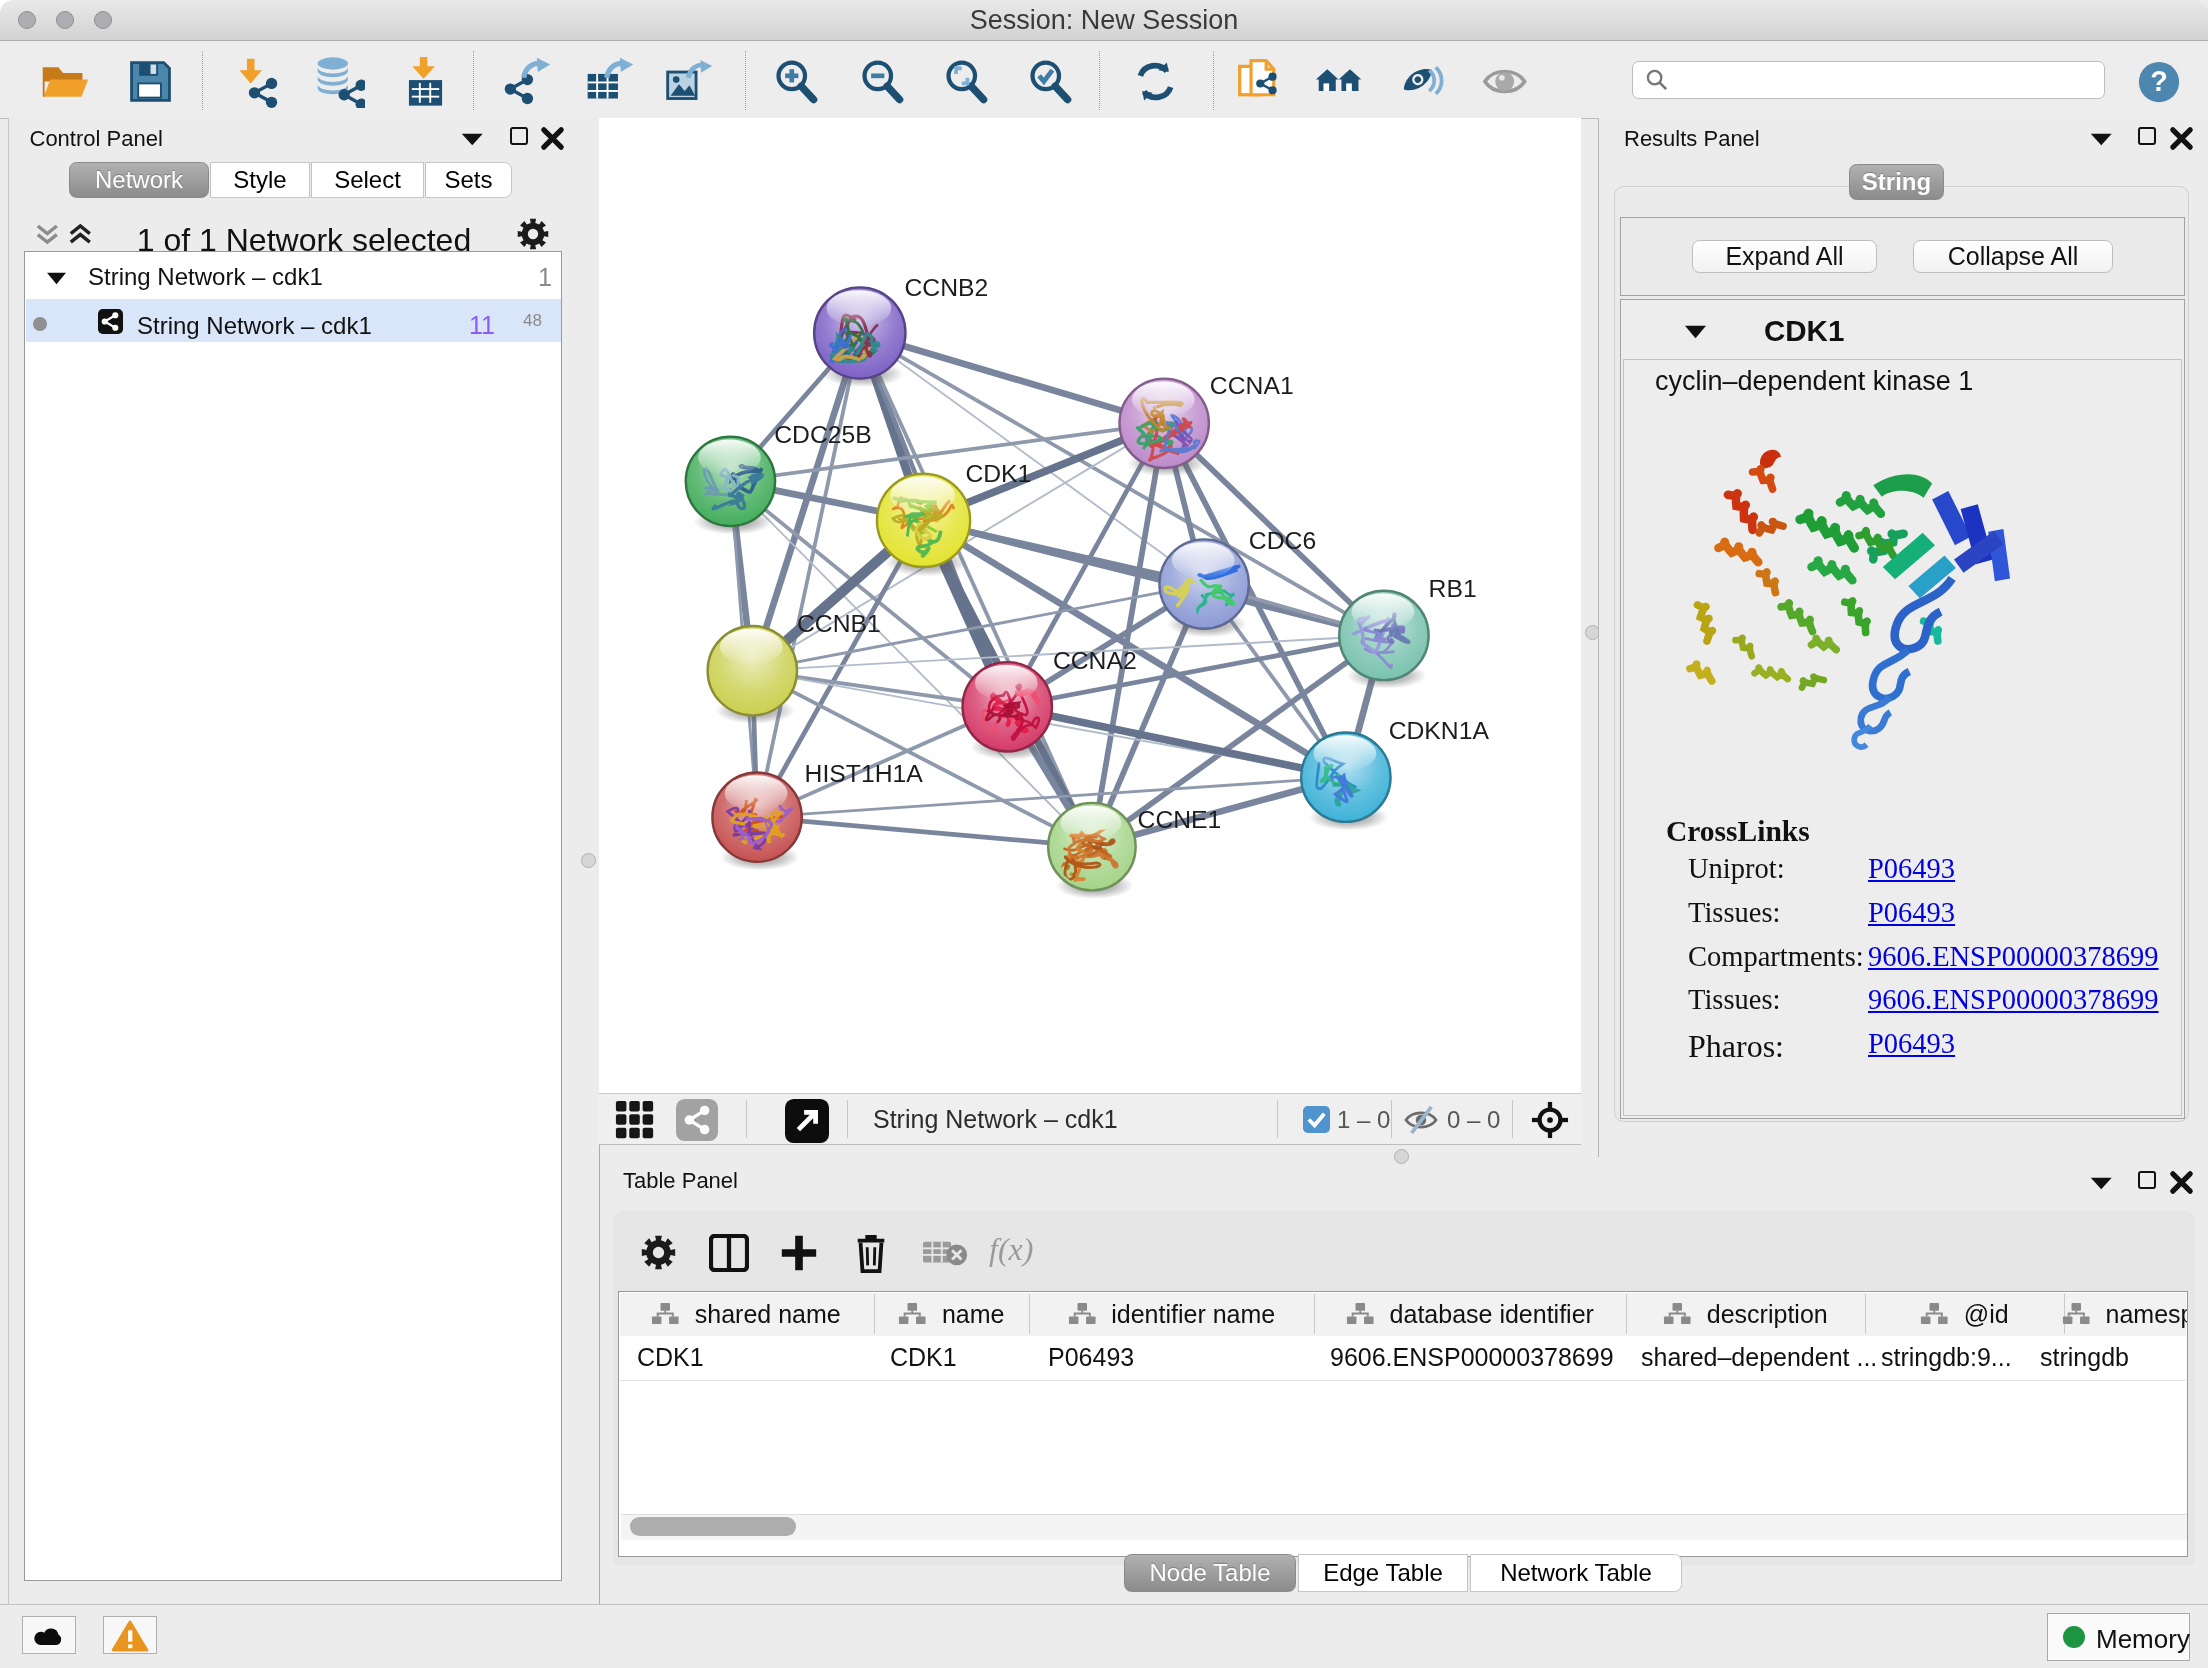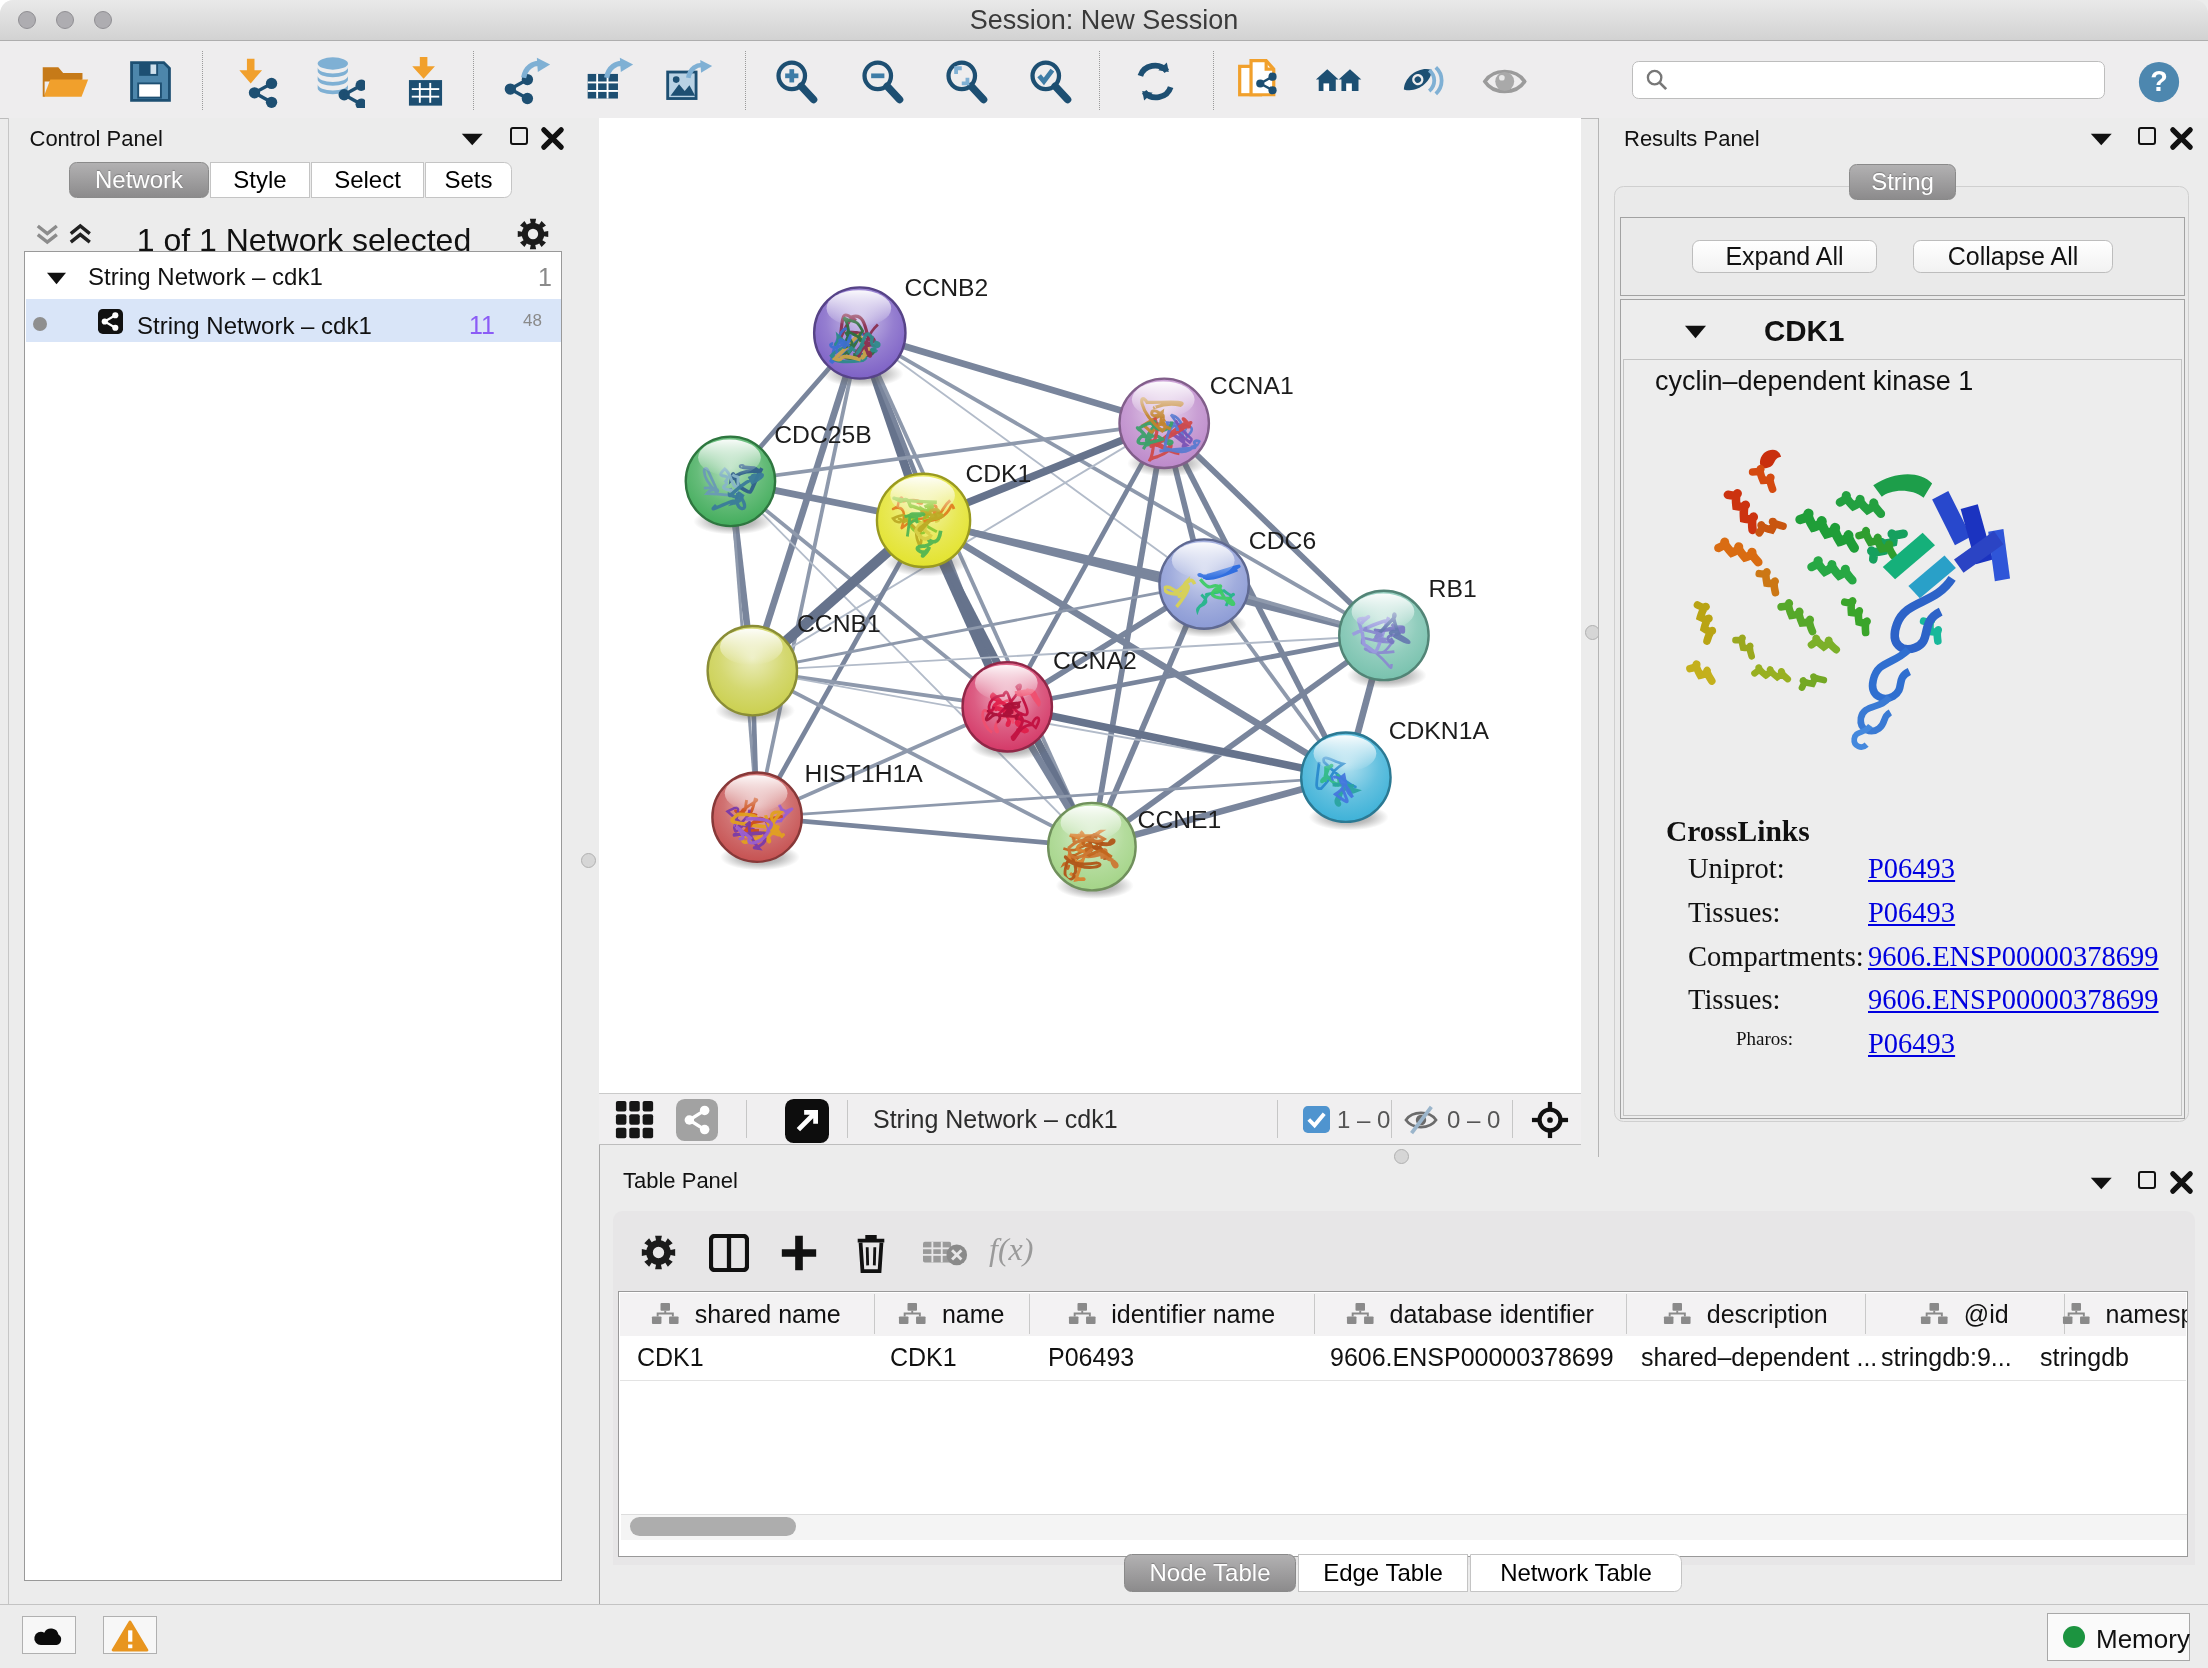--- a/index.html
+++ b/index.html
@@ -634,21 +634,21 @@
 <div class="abs" style="left:1598px;top:118px;width:611px;height:1039px;background:#ececec;border-left:1px solid #b5b5b5;box-sizing:border-box;"></div>
 <div class="abs panel-title" style="left:1624px;top:126px;">Results Panel</div>
 <svg class="abs" style="left:2087px;top:128px" width="28.5" height="21" viewBox="0 0 30 22">
       <path d="M4 6 l22 0 -11 12 z" fill="#111"></path>
     </svg>
 <div class="abs" style="left:2138px;top:127px;width:18px;height:18px;border:2.9px solid #111;border-radius:2.9px;box-sizing:border-box;"></div>
 <svg class="abs" style="left:2169px;top:126px" width="25" height="25" viewBox="0 0 26 26">
       <path d="M4 4 L22 22 M22 4 L4 22" stroke="#111" stroke-width="5.5" stroke-linecap="round"></path>
     </svg>
 <div class="abs" style="left:1614px;top:186px;width:575px;height:936px;background:#eaeaea;border:1px solid #cfcfcf;border-radius:9.5px;box-sizing:border-box;"></div>
-<div class="tab sel" style="left:1849px;top:164px;width:107px;">String</div>
+<div class="tab sel" style="left:1849px;top:164px;width:95px;font-weight:bold;">String</div>
 <div class="abs" style="left:1620px;top:217px;width:565px;height:79px;border:1.9px solid #a2a2a2;box-sizing:border-box;"></div>
 <div class="btn" style="left:1692px;top:240px;width:185px;height:33px;">Expand All</div>
 <div class="btn" style="left:1913px;top:240px;width:200px;height:33px;">Collapse All</div>
 <div class="abs" style="left:1620px;top:299px;width:565px;height:820px;border:1.9px solid #a2a2a2;box-sizing:border-box;background:#ededed;"></div>
 <svg class="abs" style="left:1682px;top:321px" width="27" height="21" viewBox="0 0 28 22">
       <path d="M3 5 l22 0 -11 13 z" fill="#111"></path>
     </svg>
 <div class="abs" style="left:1764px;top:314px;font-size:29.5px;font-weight:bold;color:#111;">CDK1</div>
 <div class="abs" style="left:1623px;top:359px;width:559px;height:757px;border:1px solid #c3c3c3;box-sizing:border-box;"></div>
 <div class="abs" style="left:1655px;top:366px;font-size:27px;color:#111;">cyclin–dependent kinase 1</div>
@@ -687,21 +687,21 @@
     </svg>
 <div class="abs" style="left:1666px;top:815px;font-size:29.5px;font-weight:bold;color:#111;font-family:'Liberation Serif',serif;">CrossLinks</div>
 <div class="abs" style="left:1688px;top:853px;font-size:28.5px;color:#111;font-family:'Liberation Serif',serif;">Uniprot:</div>
 <div class="abs" style="left:1868px;top:853px;font-size:28.5px;color:#0000e0;text-decoration:underline;font-family:'Liberation Serif',serif;">P06493</div>
 <div class="abs" style="left:1688px;top:897px;font-size:28.5px;color:#111;font-family:'Liberation Serif',serif;">Tissues:</div>
 <div class="abs" style="left:1868px;top:897px;font-size:28.5px;color:#0000e0;text-decoration:underline;font-family:'Liberation Serif',serif;">P06493</div>
 <div class="abs" style="left:1688px;top:941px;font-size:28.5px;color:#111;font-family:'Liberation Serif',serif;">Compartments:</div>
 <div class="abs" style="left:1868px;top:941px;font-size:28.5px;color:#0000e0;text-decoration:underline;font-family:'Liberation Serif',serif;">9606.ENSP00000378699</div>
 <div class="abs" style="left:1688px;top:984px;font-size:28.5px;color:#111;font-family:'Liberation Serif',serif;">Tissues:</div>
 <div class="abs" style="left:1868px;top:984px;font-size:28.5px;color:#0000e0;text-decoration:underline;font-family:'Liberation Serif',serif;">9606.ENSP00000378699</div>
-<div class="abs" style="left:1688px;top:1028px;font-size:19px;color:#111;font-family:'Liberation Serif',serif;margin-left:48px;">Pharos:</div>
+<div class="abs" style="left:1688px;top:1028px;font-size:32px;color:#111;font-family:'Liberation Serif',serif;">Pharos:</div>
 <div class="abs" style="left:1868px;top:1028px;font-size:28.5px;color:#0000e0;text-decoration:underline;font-family:'Liberation Serif',serif;">P06493</div>
 
 <div class="abs panel-title" style="left:623px;top:1168px;">Table Panel</div>
 <svg class="abs" style="left:2087px;top:1172px" width="28.5" height="21" viewBox="0 0 30 22">
       <path d="M4 6 l22 0 -11 12 z" fill="#111"></path>
     </svg>
 <div class="abs" style="left:2138px;top:1171px;width:18px;height:18px;border:2.9px solid #111;border-radius:2.9px;box-sizing:border-box;"></div>
 <svg class="abs" style="left:2169px;top:1170px" width="25" height="25" viewBox="0 0 26 26">
       <path d="M4 4 L22 22 M22 4 L4 22" stroke="#111" stroke-width="5.5" stroke-linecap="round"></path>
     </svg>

